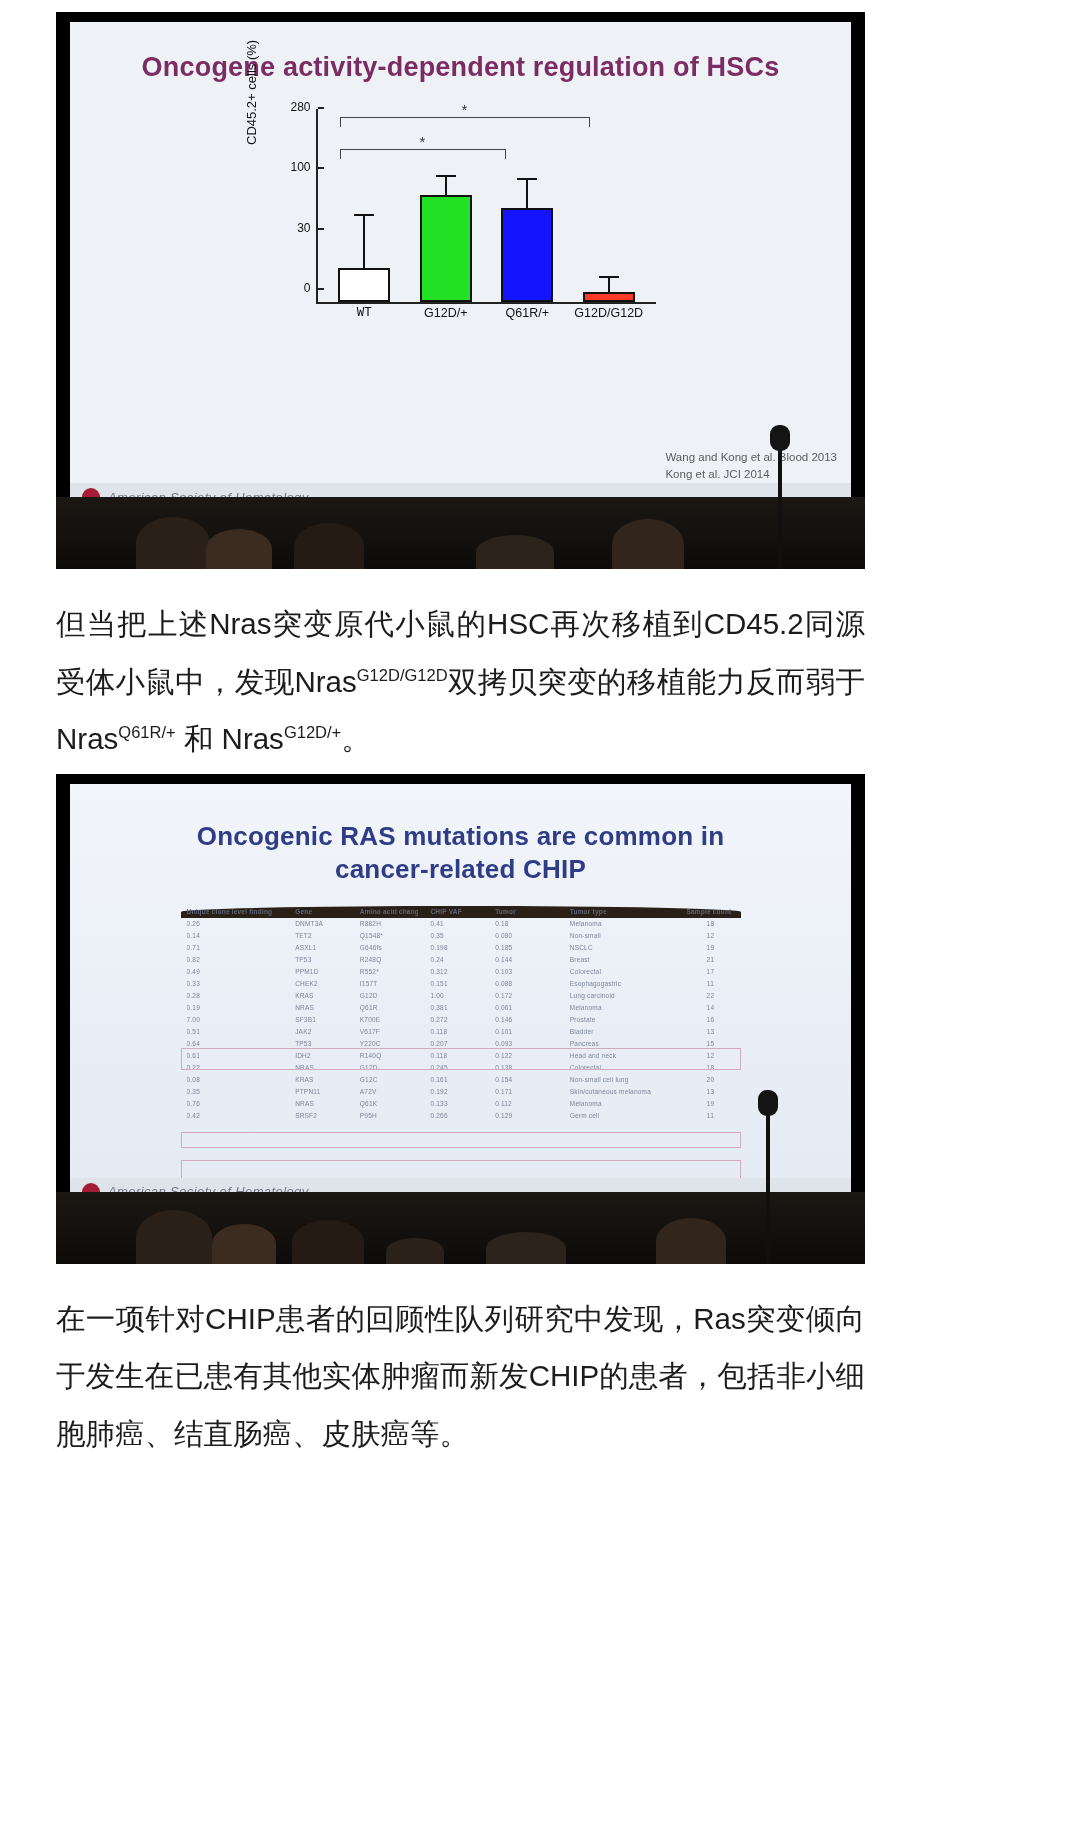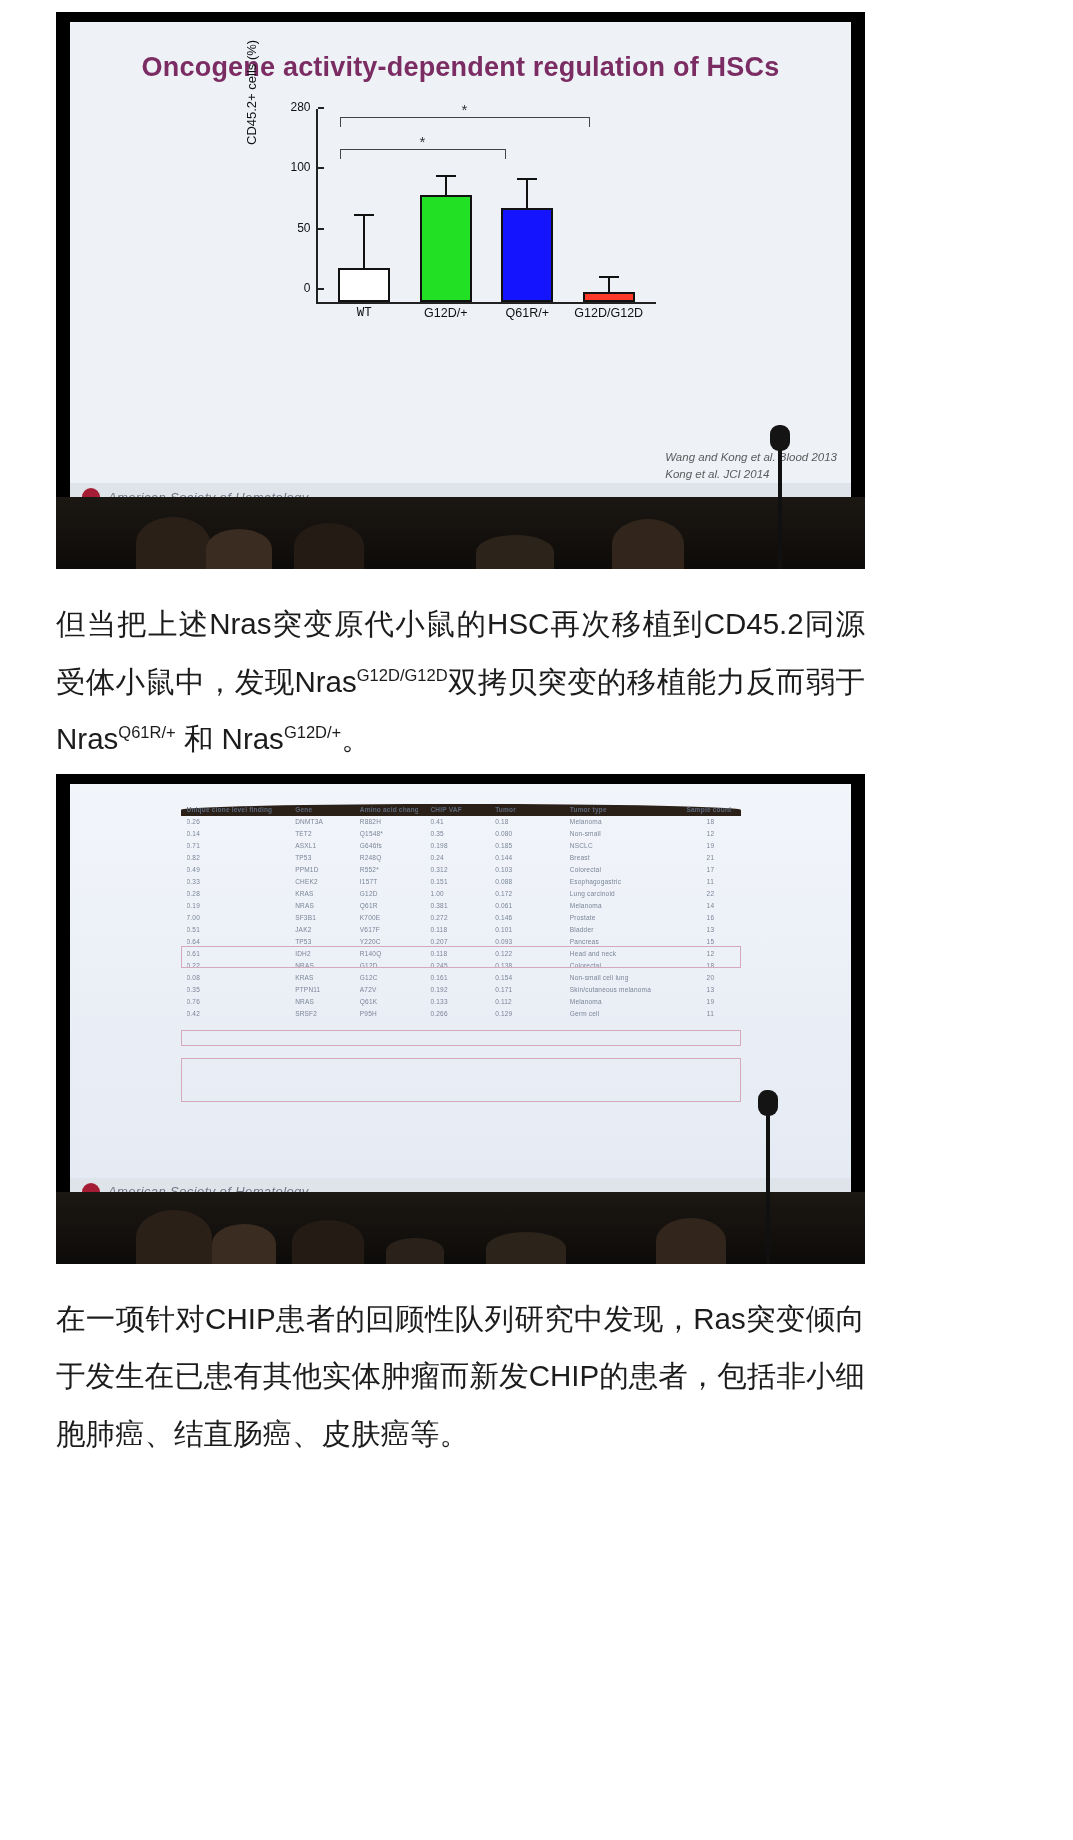--- a/index.html
+++ b/index.html
@@ -180,21 +180,20 @@
     color: #333;
   }
   .cite {
     position: absolute;
     right: 14px;
     bottom: 12px;
     text-align: left;
     font-size: 11.5px;
     color: #5b5b5b;
     line-height: 1.45;
-    font-style: italic;
   }
   .cite2 {
     position: absolute;
     right: 14px;
     bottom: 10px;
     font-size: 12.5px;
     color: #4a4a4a;
     font-style: italic;
   }
 
@@ -310,21 +309,21 @@
     <div class="screen">
 
       <div class="slide-title t1">Oncogene activity-dependent regulation of HSCs</div>
 
 
       <div class="chart-wrap">
         <div class="ylabel">CD45.2+ cells (%)</div>
         <div class="plot">
 
           <div class="ytick" style="bottom:0%">0</div>
-          <div class="ytick" style="bottom:31.2%">50</div>
+          <div class="ytick" style="bottom:31.2%">30</div>
           <div class="ytick" style="bottom:62.5%">100</div>
           <div class="ytick" style="bottom:93.7%">280</div>
 
           <div class="sigbar" style="left:22px; width:250px; top:8px;">
             <span class="star">*</span>
           </div>
           <div class="sigbar" style="left:22px; width:166px; top:40px;">
             <span class="star">*</span>
           </div>
 
@@ -378,20 +377,24 @@
     </div>
     <span class="mic-stand" style="left:722px; height:130px; bottom:0;"></span>
     <span class="mic-head" style="left:714px; bottom:118px;"></span>
   </div>
 
   <p class="para justify">但当把上述Nras突变原代小鼠的HSC再次移植到CD45.2同源受体小鼠中，发现Nras<sup>G12D/G12D</sup>双拷贝突变的移植能力反而弱于 Nras<sup>Q61R/+</sup> 和 Nras<sup>G12D/+</sup>。</p>
 
   <div class="slide-photo second">
     <div class="screen warm">
 
+      <div class="slide-title t2">
+        <div>Oncogenic RAS mutations are common in</div>
+        <div>cancer-related CHIP</div>
+      </div>
 
       <div class="mini-table">
         <div class="mt-row head">
           <span class="mt-cell c0">Unique clone level finding</span>
           <span class="mt-cell c1">Gene</span>
           <span class="mt-cell c2">Amino acid change</span>
           <span class="mt-cell c3">CHIP VAF</span>
           <span class="mt-cell c4">Tumor</span>
           <span class="mt-cell c5">Tumor type</span>
           <span class="mt-cell c6">Sample count CHIP</span>

